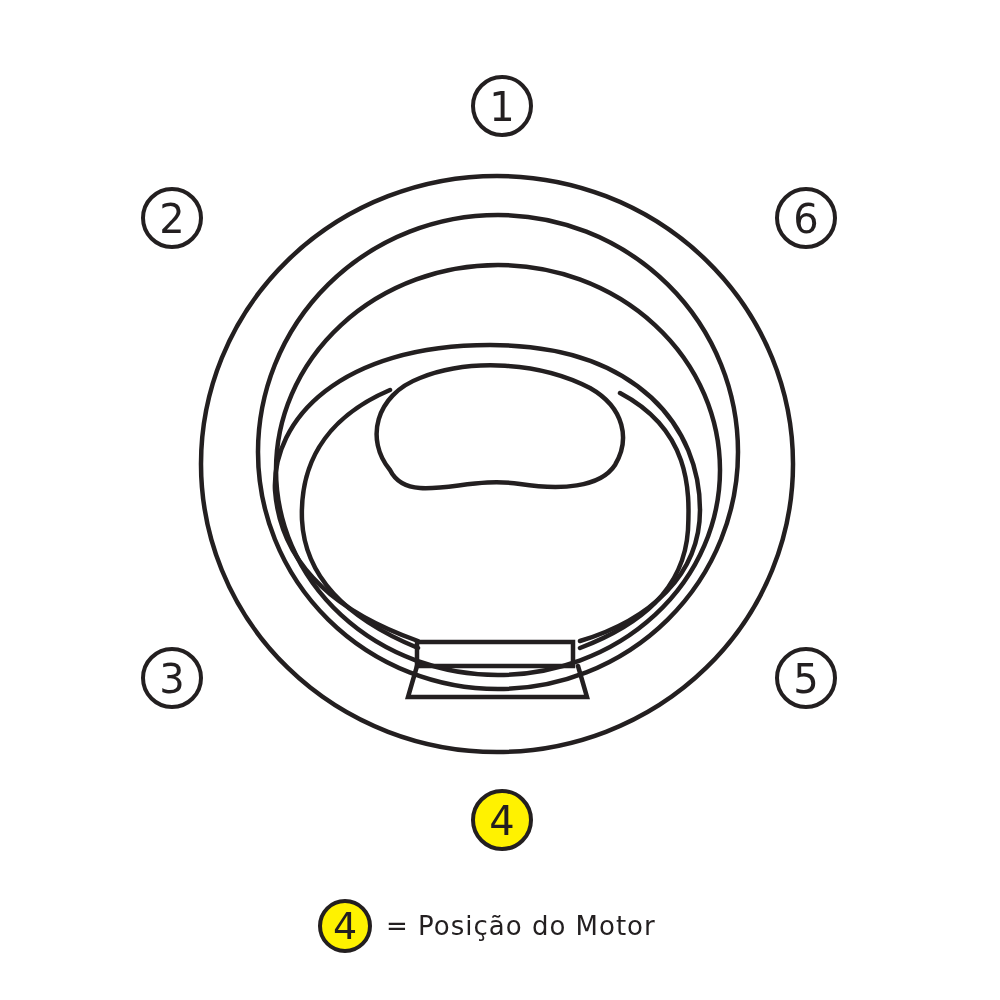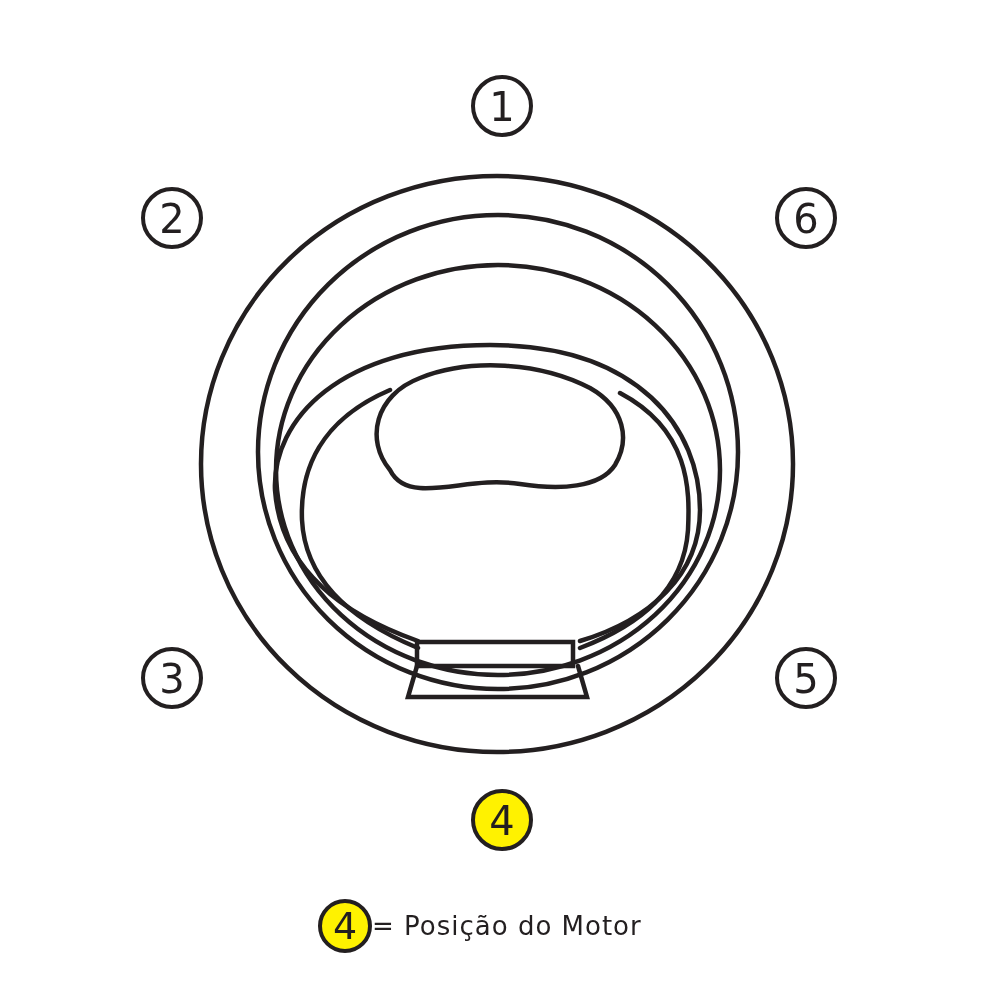--- a/index.html
+++ b/index.html
@@ -3,21 +3,21 @@
   <meta charset="utf-8">
   <style>
     html, body { margin: 0; padding: 0; background: #ffffff; }
     body { width: 1000px; height: 1000px; position: relative; overflow: hidden; font-family: "DejaVu Sans", "Liberation Sans", sans-serif; }
     svg.diagram { position: absolute; left: 0; top: 0; width: 1000px; height: 1000px; }
     .stroke { fill: none; stroke: #231f20; stroke-width: 4.5; stroke-linecap: round; stroke-linejoin: miter; }
     .badge-circle { stroke: #231f20; stroke-width: 4; }
     .badge-num { font-family: "DejaVu Sans", "Liberation Sans", sans-serif; font-size: 40px; fill: #231f20; text-anchor: middle; dominant-baseline: central; }
     .legend { position: absolute; left: 318px; top: 895px; height: 62px; display: flex; align-items: center; }
     .legend-badge { width: 54px; height: 54px; border-radius: 50%; border: 4px solid #231f20; display: flex; align-items: center; justify-content: center; box-sizing: border-box; font-size: 38px; color: #231f20; }
-    .legend-text { font-size: 26px; color: #231f20; letter-spacing: 1px; font-family: "DejaVu Sans", "Liberation Sans", sans-serif; }
+    .legend-text { margin-left: 14px; font-size: 26px; color: #231f20; letter-spacing: 1px; font-family: "DejaVu Sans", "Liberation Sans", sans-serif; }
   </style>
 </head>
 <body>
 
 <svg class="diagram" viewBox="0 0 1000 1000" xmlns="http://www.w3.org/2000/svg">
 
   <ellipse class="stroke" cx="497" cy="464" rx="296" ry="288"></ellipse>
 
   <ellipse class="stroke" cx="498" cy="452" rx="240" ry="237"></ellipse>
 

